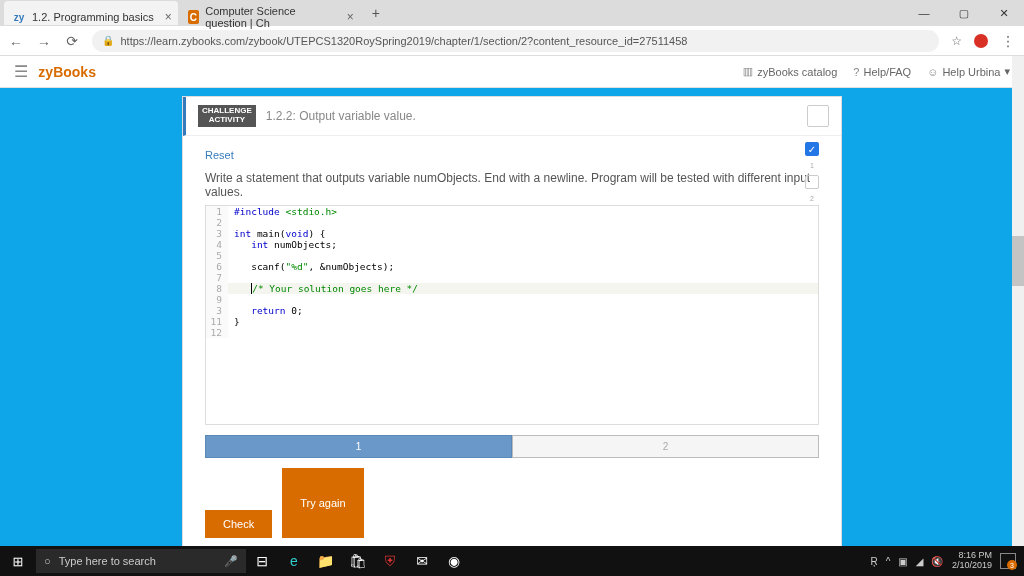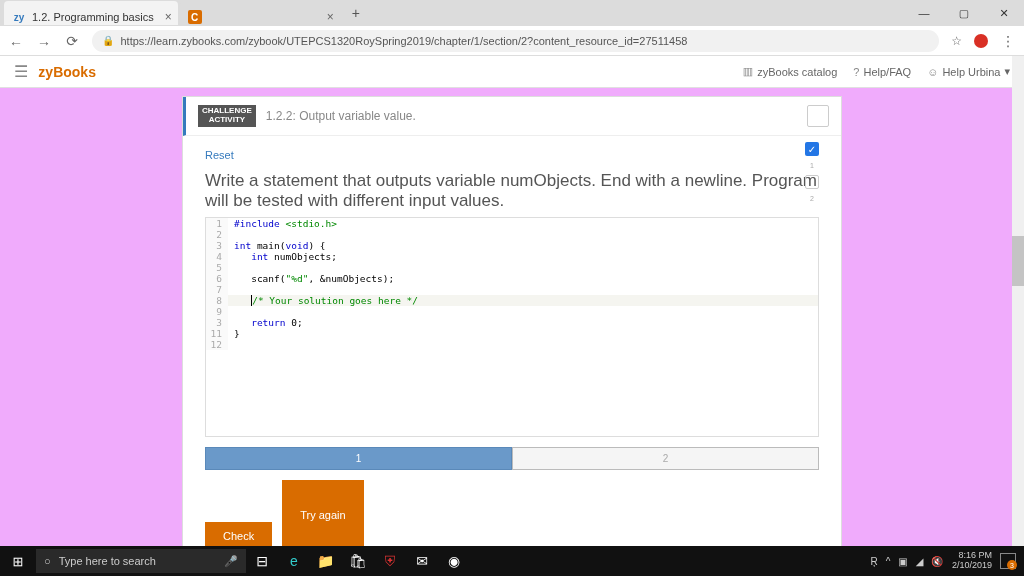--- a/index.html
+++ b/index.html
@@ -26,30 +26,30 @@
 
 .zy-header { display: flex; align-items: center; height: 32px; padding: 0 14px; border-bottom: 1px solid #e0e0e0; }
 .hamburger { color: #888; font-size: 16px; margin-right: 10px; }
 .zy-logo { color: #d96c00; font-weight: bold; font-size: 14px; margin-right: 0; }
 .breadcrumb { color: #357abd; font-size: 11px; }
 .header-right { margin-left: auto; display: flex; gap: 16px; align-items: center; color: #666; font-size: 11px; }
 .header-right span { display: flex; align-items: center; gap: 4px; }
 .hr-icon { color: #888; }
 
 
-.content-area { background: #f0abfc; height: 470px; overflow: hidden; padding-top: 8px; }
+.content-area { background: #0ea5e9; height: 470px; overflow: hidden; padding-top: 8px; }
 .activity-card { width: 660px; margin: 0 auto; background: #fff; border: 1px solid #ddd; padding-bottom: 14px; position: relative; }
 .card-header { display: flex; align-items: center; border-bottom: 1px solid #eee; border-left: 3px solid #357abd; padding: 8px 12px; }
 .challenge-badge { background: #555; color: #fff; font-size: 8px; font-weight: bold; padding: 2px 4px; line-height: 1.1; text-align: center; margin-right: 10px; }
 .activity-title { color: #888; font-size: 12px; }
 .completion-box { width: 22px; height: 22px; border: 1px solid #ccc; margin-left: auto; border-radius: 2px; }
 
 .card-body { padding: 12px 22px 6px 22px; position: relative; }
 .reset-link { color: #357abd; font-size: 11px; display: inline-block; margin-bottom: 10px; }
-.prompt-text { color: #555; font-size: 17px; margin-bottom: 6px; }
+.prompt-text { color: #555; font-size: 12px; margin-bottom: 6px; }
 .badges-side { position: absolute; right: 22px; top: 6px; display: flex; flex-direction: column; gap: 6px; align-items: center; }
 .check-badge { width: 14px; height: 14px; background: #2376e5; color: #fff; font-size: 10px; display: flex; align-items: center; justify-content: center; border-radius: 2px; }
 .gray-badge { width: 14px; height: 14px; border: 1px solid #ccc; border-radius: 2px; }
 .badge-num { font-size: 7px; color: #aaa; }
 
 .code-editor { border: 1px solid #ddd; background: #fff; font-family: Consolas, monospace; font-size: 9.5px; height: 220px; position: relative; }
 .code-line { display: flex; }
 .gutter { width: 22px; text-align: right; padding-right: 6px; color: #aaa; background: #fafafa; }
 .code-text { padding-left: 6px; white-space: pre; }
 .kw { color: #0000cc; }
@@ -90,20 +90,21 @@
 
 <div class="browser-chrome">
   <div class="tab-strip">
     <div class="tab">
       <span class="tab-favicon" style="color:#357abd">zy</span>
       <span>1.2. Programming basics</span>
       <span class="tab-close">×</span>
     </div>
     <div class="tab inactive">
       <span class="tab-favicon" style="background:#d96c00;color:#fff;border-radius:2px">C</span>
+      <span>Computer Science question | Ch</span>
       <span class="tab-close">×</span>
     </div>
     <div class="tab-add">+</div>
     <div class="window-controls">
       <div class="window-btn">—</div>
       <div class="window-btn">▢</div>
       <div class="window-btn">✕</div>
     </div>
   </div>
   <div class="addr-bar">

